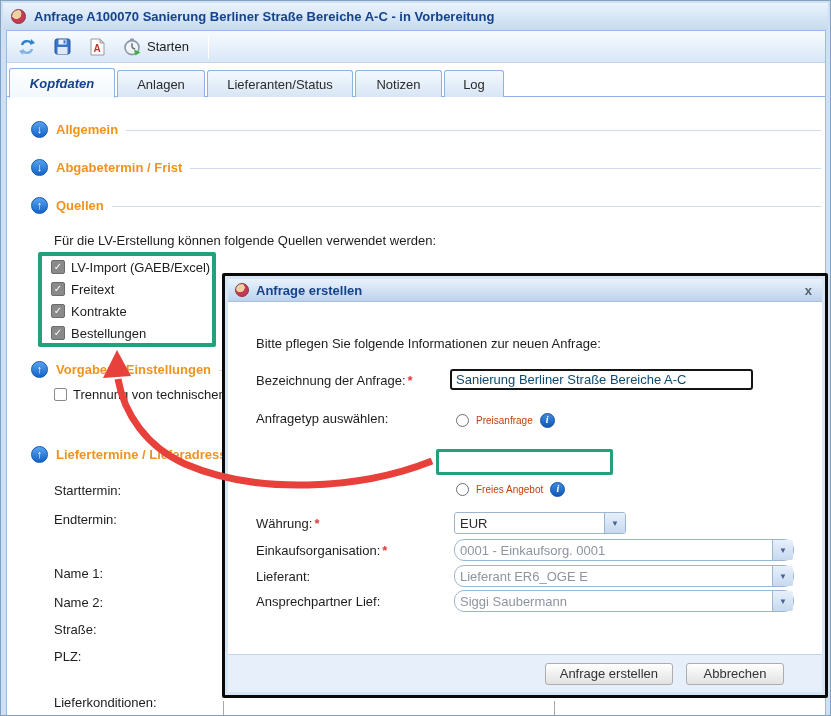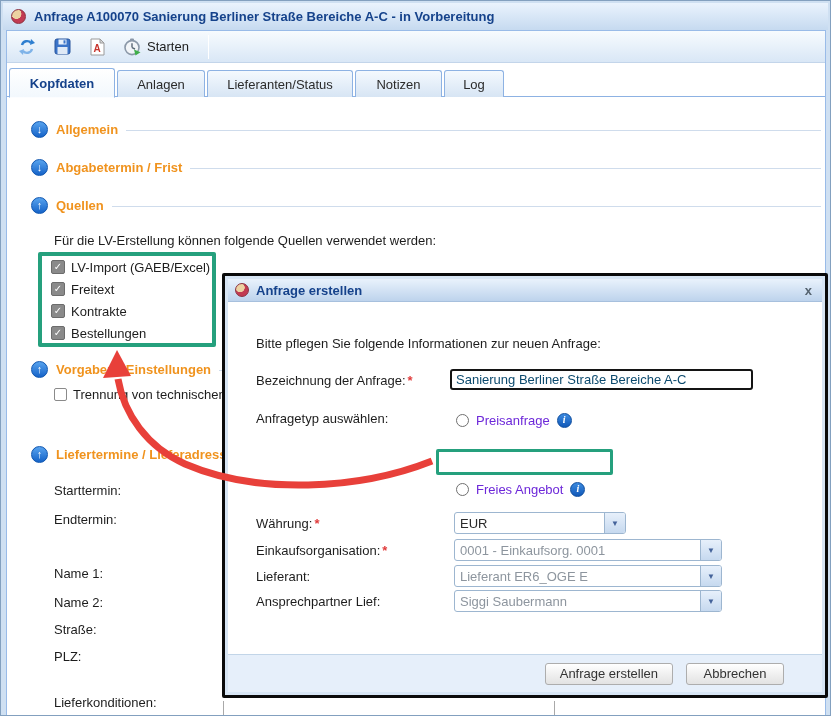--- a/index.html
+++ b/index.html
@@ -17,21 +17,21 @@
     background:linear-gradient(#f7fbfe,#d9e7f6);border-bottom:1px solid #c3d5ea;display:flex;align-items:center;gap:12px;padding:0 8px;}
   .tbtn{display:flex;align-items:center;gap:6px;padding:2px 3px;border-radius:3px;cursor:default;}
   .tbtn .lbl{font-size:13px;color:#1d1d1d;}
   .tb-sep{width:1px;height:24px;background:#aec3da;border-right:1px solid #fff;margin-left:4px;}
   .tabstrip-bg{position:absolute;left:6px;top:62px;right:5px;height:34px;background:#fff;border-bottom:1px solid #8db2e3;}
   .tabs{position:absolute;left:8px;top:64px;height:32px;display:flex;align-items:flex-end;gap:2px;z-index:3;}
   .tab{height:27px;border:1px solid #8db2e3;border-bottom:none;border-radius:3px 3px 0 0;
     background:linear-gradient(#f4f9fe,#d7e5f4);display:flex;align-items:center;justify-content:center;
     font-size:13px;color:#2b2b2b;}
   .tab.active{height:30px;background:linear-gradient(#ffffff,#f2f8fd);font-weight:bold;color:#15428B;
-    margin-bottom:-1px;border-bottom:1px solid #fcfdff;}
+    margin-bottom:-1px;border-bottom:1px solid #fcfdff;font-style:italic;}
   .content{position:absolute;left:6px;right:5px;top:96px;bottom:0;background:#fff;overflow:hidden;}
 
   
   .section{position:absolute;left:24px;right:4px;height:20px;display:flex;align-items:center;gap:8px;}
   .sec-icon{width:17px;height:17px;border-radius:50%;flex:0 0 auto;
     background:linear-gradient(#58a3ee,#1563c8);border:1px solid #0f56b0;color:#fff;
     display:flex;align-items:center;justify-content:center;font-size:11px;font-weight:bold;line-height:1;}
   .sec-label{font-size:13px;font-weight:bold;color:#F0931E;white-space:nowrap;}
   .sec-line{flex:1;border-top:1px solid #cfdcec;margin-top:2px;}
   .sec-icon.down::after{content:"↓";}
@@ -72,36 +72,36 @@
   .btn.secondary{min-width:98px;}
 
   .dlg-label{position:absolute;font-size:13px;color:#1d1d1d;white-space:nowrap;}
   .req{color:#E03B3B;font-weight:bold;margin-left:2px;}
   .txt-input{position:absolute;left:225px;top:93px;width:303px;height:21px;border:2px solid #141414;border-radius:3px;
     font-size:13px;color:#0c4a6e;padding:0 4px;outline:none;background:#fff;}
 
   .radio-row{position:absolute;left:231px;display:flex;align-items:center;gap:7px;height:20px;}
   .radio{width:13px;height:13px;border-radius:50%;border:1px solid #707070;background:#fff;position:relative;flex:0 0 auto;}
   .radio.sel::after{content:"";position:absolute;left:3px;top:3px;width:5px;height:5px;border-radius:50%;background:#3f3f3f;}
-  .radio-label{font-size:13px;color:#6d28d9;white-space:nowrap;}
+  .radio-label{font-size:10px;color:#c2410c;white-space:nowrap;}
   .info-icon{width:15px;height:15px;border-radius:50%;background:linear-gradient(#3d8be0,#1058b8);border:1px solid #0c4c9e;
     color:#fff;display:flex;align-items:center;justify-content:center;font-size:10px;font-weight:bold;
     font-family:"Liberation Serif",serif;font-style:italic;line-height:1;}
   .info-icon::after{content:"i";}
 
   .combo{position:absolute;left:229px;height:22px;border:1px solid #9db6d0;border-radius:3px;background:#fff;}
   .combo .val{position:absolute;left:5px;top:3px;right:24px;font-size:13px;white-space:nowrap;overflow:hidden;}
   .combo .val.dark{color:#2a2a2a;}
   .combo .val.gray{color:#8d959e;}
   .combo .trigger{position:absolute;right:0;top:0;bottom:0;width:21px;border-left:1px solid #9db6d0;border-radius:0 2px 2px 0;
     background:linear-gradient(#e7f0fb,#c6d9ef);display:flex;align-items:center;justify-content:center;
     font-size:8px;color:#44639a;}
   .combo .trigger::after{content:"▼";}
   .combo.narrow{width:172px;padding-left:32px;}
-  .combo.wide{width:268px;}
+  .combo.wide{width:340px;border-radius:10px;}
 
   .hl-box.radio-hl{border-width:3px;}
 </style>
 </head>
 <body>
 
 <div id="screen">
 
   <div class="titlebar">
     <span class="sphere"></span>

